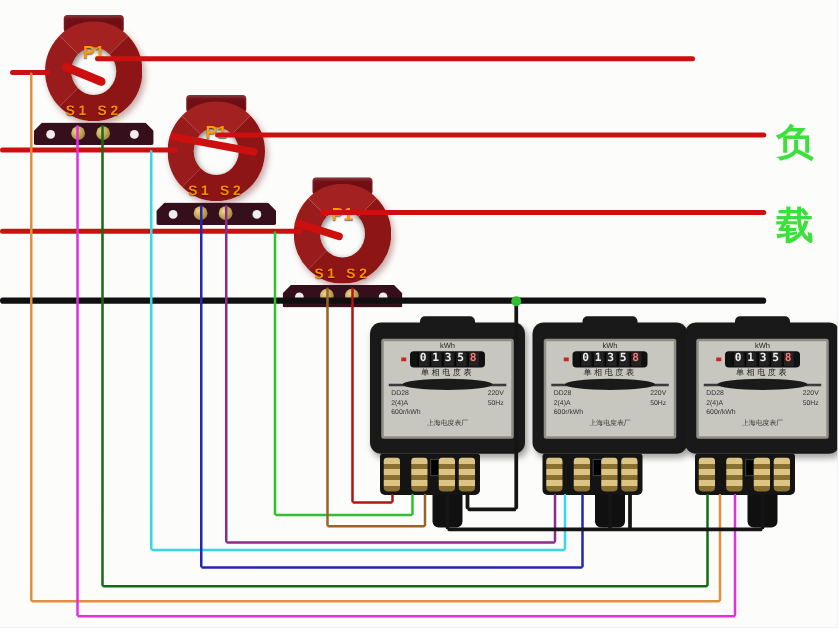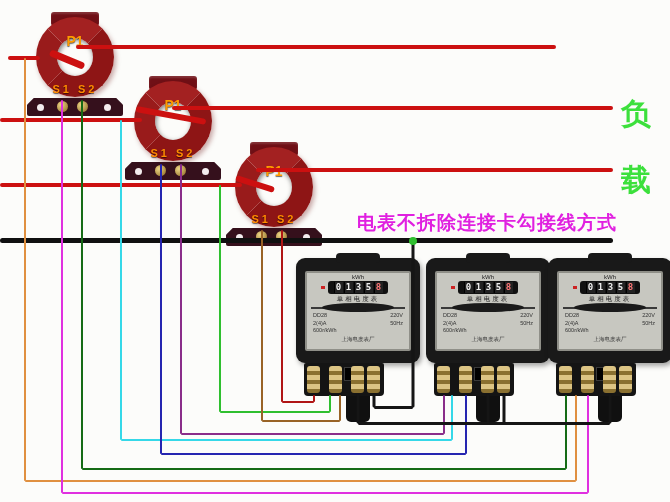--- a/index.html
+++ b/index.html
@@ -256,15 +256,14 @@
       <div class="wire" style="left: 358px; top: 392.5px; width: 29px; height: 3px; background: rgb(21, 21, 21); border-radius: 1.5px; transform: rotate(1.5708rad);"></div>
       <div class="wire" style="left: 358px; top: 421.5px; width: 252px; height: 3px; background: rgb(21, 21, 21); border-radius: 1.5px; transform: rotate(0rad);"></div>
       <div class="wire" style="left: 610px; top: 421.5px; width: 29px; height: 3px; background: rgb(21, 21, 21); border-radius: 1.5px; transform: rotate(-1.5708rad);"></div>
       <div class="wire" style="left: 488px; top: 392.5px; width: 29px; height: 3px; background: rgb(21, 21, 21); border-radius: 1.5px; transform: rotate(1.5708rad);"></div>
       <div class="wire" style="left: 504px; top: 392.5px; width: 29px; height: 3px; background: rgb(21, 21, 21); border-radius: 1.5px; transform: rotate(1.5708rad);"></div>
       <div class="dot" style="left: 409px; top: 237px; height: 8px; width: 8px; background: rgb(47, 191, 47);"></div>
     </div>
 
   <div class="abs loadchar fu">负</div>
   <div class="abs loadchar zai">载</div>
-  <div class="abs note">电表不拆除连接卡勾接线方式</div>
 
 </div>
 
 </body></html>

